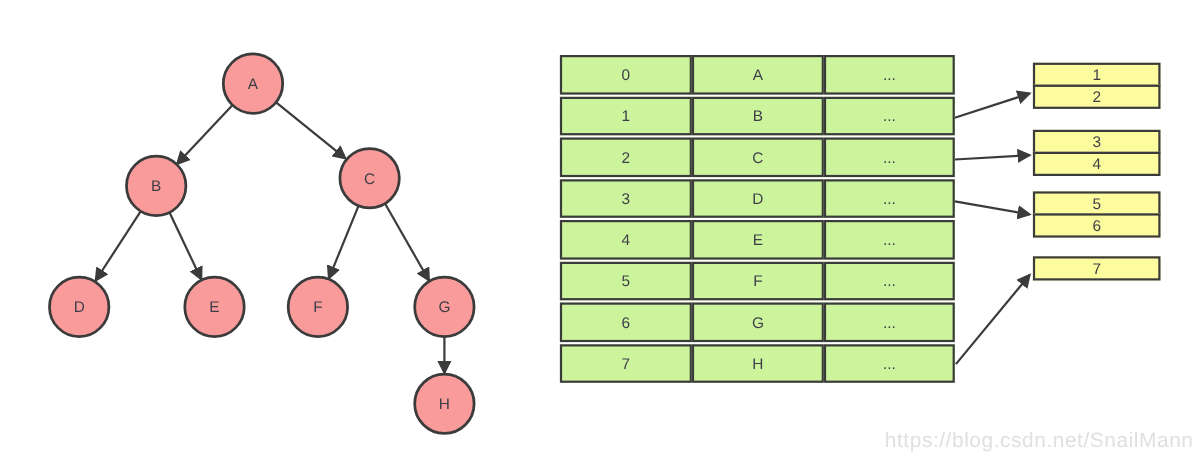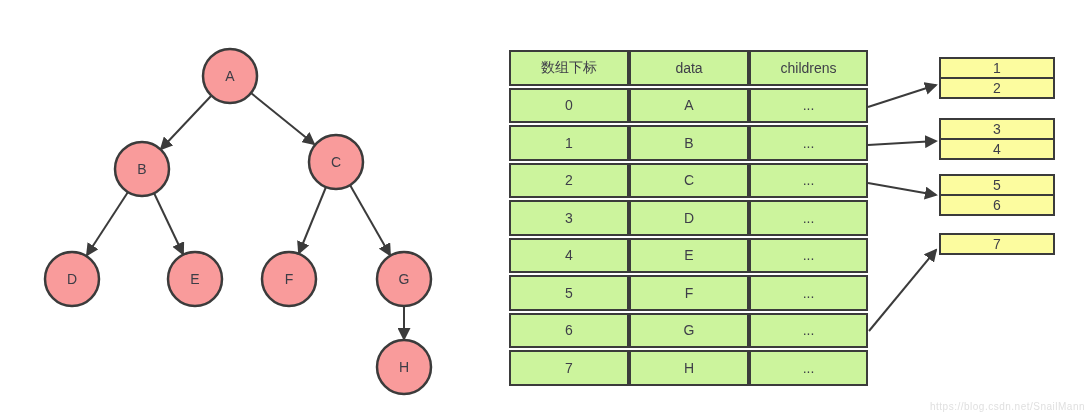--- a/index.html
+++ b/index.html
@@ -20,21 +20,21 @@
   .tc1{width:120px;} .tc2{width:120px;} .tc3{width:119px;}
   
   .ybox{position:absolute;width:116px;}
   .ycell{
     box-sizing:border-box;height:22px;border:2px solid #3b3b3b;background:#fcfc9f;
     display:flex;align-items:center;justify-content:center;
     font-size:14px;color:#3e3e48;
   }
   .ycell + .ycell{margin-top:-2px;}
   .watermark{
-    position:absolute;right:4px;bottom:4px;font-size:10px;color:#e0e0e0;
+    position:absolute;right:4px;bottom:4px;font-size:19px;color:#e0e0e0;
     letter-spacing:0.5px;
   }
 </style>
 </head>
 <body>
 
 <div class="canvas">
 
   <svg width="1089" height="416" viewBox="0 0 1089 416">
     <defs>
@@ -91,25 +91,20 @@
     <g stroke="#3b3b3b" stroke-width="2">
       <line x1="868" y1="107" x2="936" y2="85" marker-end="url(#arr)"></line>
       <line x1="868" y1="145" x2="936" y2="141" marker-end="url(#arr)"></line>
       <line x1="868" y1="183" x2="936" y2="195" marker-end="url(#arr)"></line>
       <line x1="869" y1="331" x2="936" y2="250" marker-end="url(#arr)"></line>
     </g>
   </svg>
 
   <div class="atable">
     <div class="trow">
-      <div class="tcell tc1">数组下标</div>
-      <div class="tcell tc2">data</div>
-      <div class="tcell tc3">childrens</div>
-    </div>
-    <div class="trow">
       <div class="tcell tc1">0</div>
       <div class="tcell tc2">A</div>
       <div class="tcell tc3">...</div>
     </div>
     <div class="trow">
       <div class="tcell tc1">1</div>
       <div class="tcell tc2">B</div>
       <div class="tcell tc3">...</div>
     </div>
     <div class="trow">

